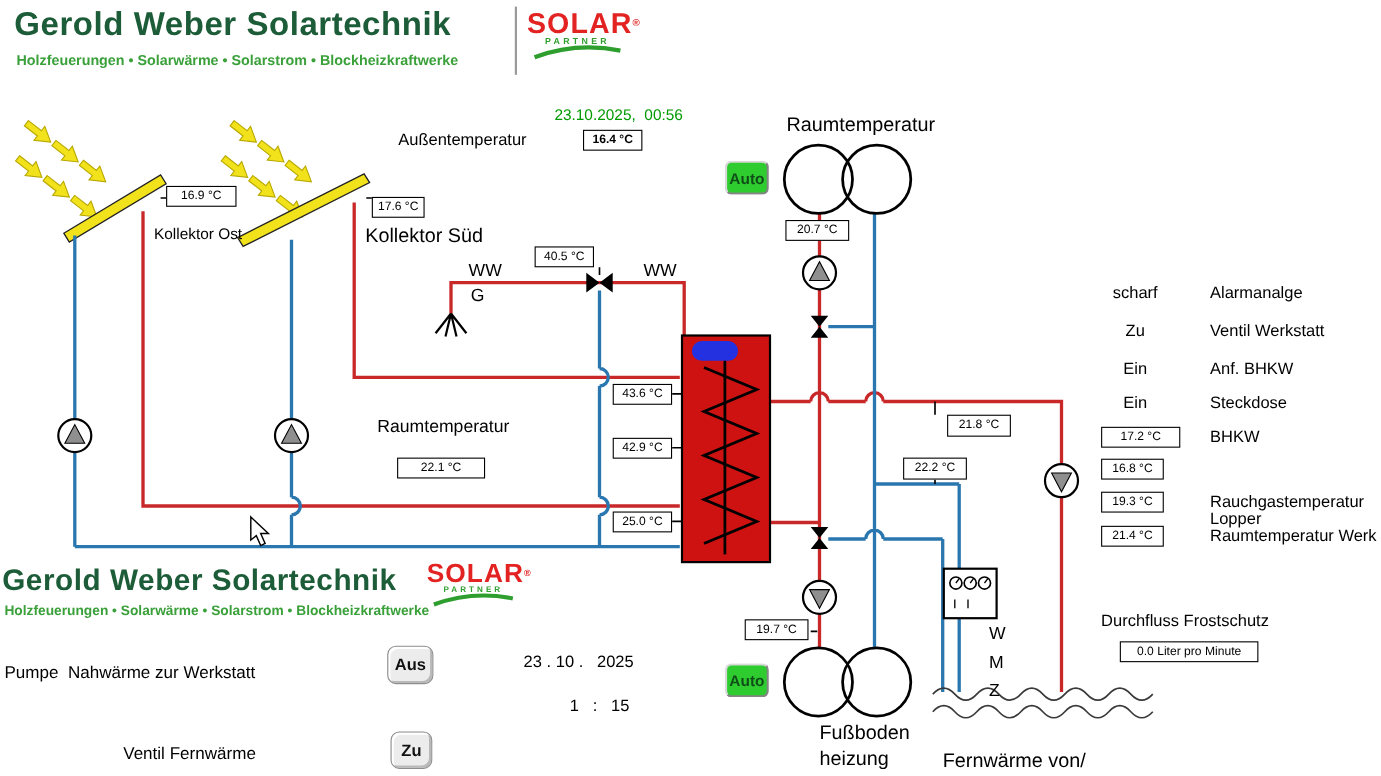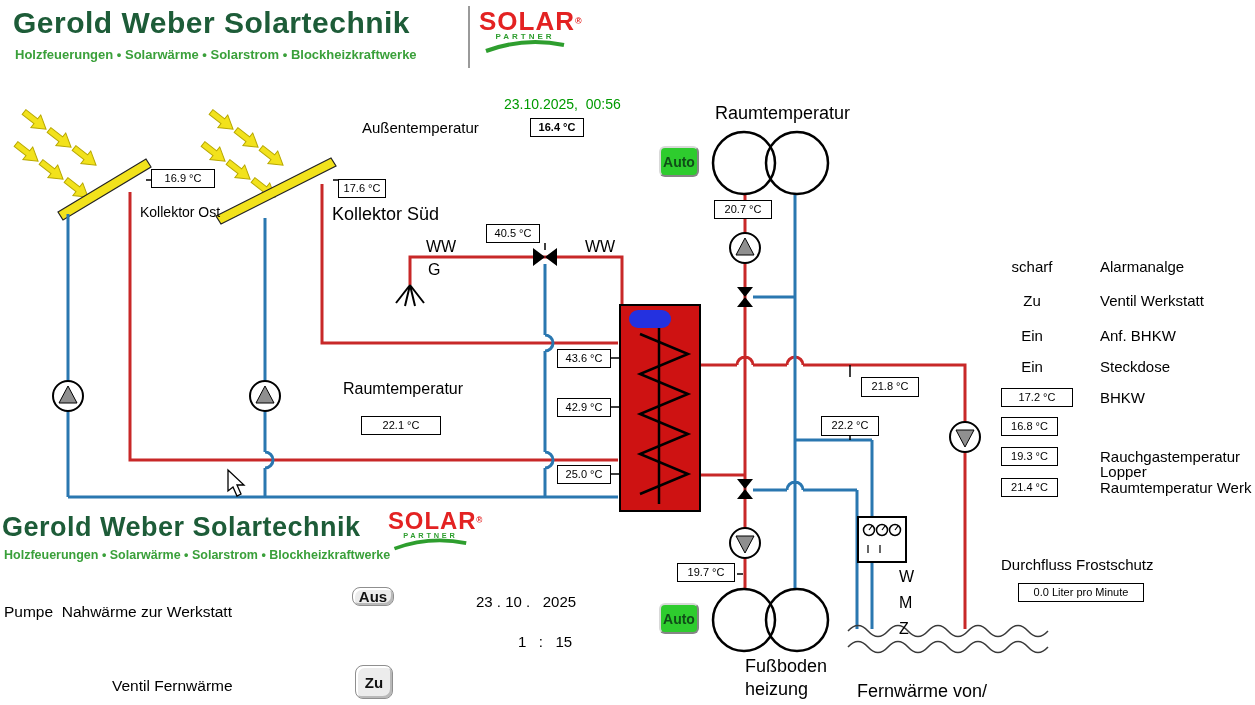--- a/index.html
+++ b/index.html
@@ -216,21 +216,21 @@
 M
 Z</div>
 <div class="tempbox" style="left:677px;top:563px;width:58px;">19.7 °C</div>
 <div class="btn btn-auto" style="left:659px;top:603px;">Auto</div>
 <div class="lbl" style="left:727px;top:655px;font-size:18px;line-height:23px;margin-left:18px;">Fußboden
 heizung</div>
 <div class="lbl" style="left:857px;top:680px;font-size:18px;line-height:23px;">Fernwärme von/
 zur Werkstatt</div>
 
 <div class="lbl pre" style="left:4px;top:603px;font-size:15.5px;">Pumpe  Nahwärme zur Werkstatt</div>
-<div class="btn btn-gray" style="left:352px;top:587px;width:42px;height:19px;">Aus</div>
+<div class="btn btn-gray" style="left:352px;top:587px;width:42px;height:35px;">Aus</div>
 <div class="lbl pre" style="left:476px;top:593px;">23 . 10 .   2025</div>
 <div class="lbl pre" style="left:518px;top:633px;">1   :   15</div>
 <div class="lbl" style="left:112px;top:677px;font-size:15.5px;">Ventil Fernwärme</div>
 <div class="btn btn-gray" style="left:355px;top:665px;width:38px;height:34px;">Zu</div>
 
 <div class="logo-title" style="left:2px;top:512px;font-size:27px;">Gerold Weber Solartechnik</div>
 <div class="logo-sub" style="left:4px;top:548px;font-size:12.5px;">Holzfeuerungen • Solarwärme • Solarstrom • Blockheizkraftwerke</div>
 <div class="partner" style="left:388px;top:510px;transform:scale(0.92);transform-origin:top left;">
   <div><span class="solar">SOLAR</span><span class="reg">®</span></div>
   <div class="pname">PARTNER</div>

